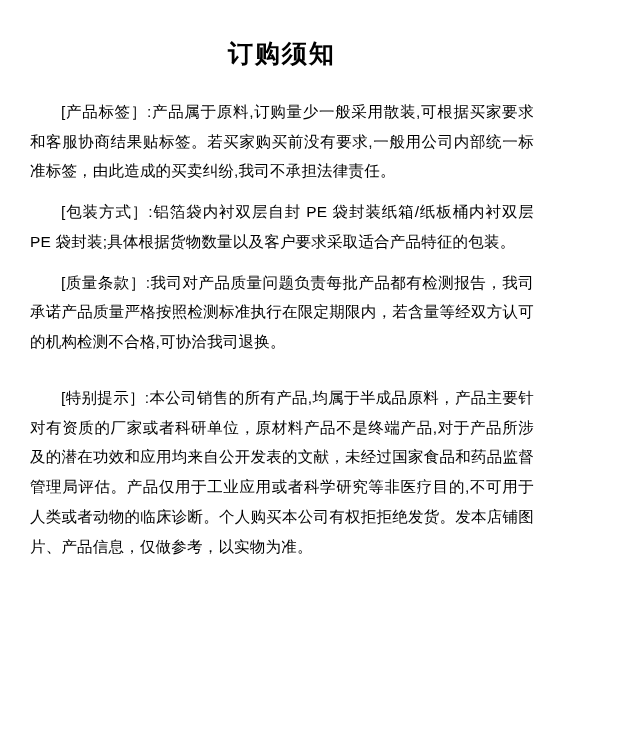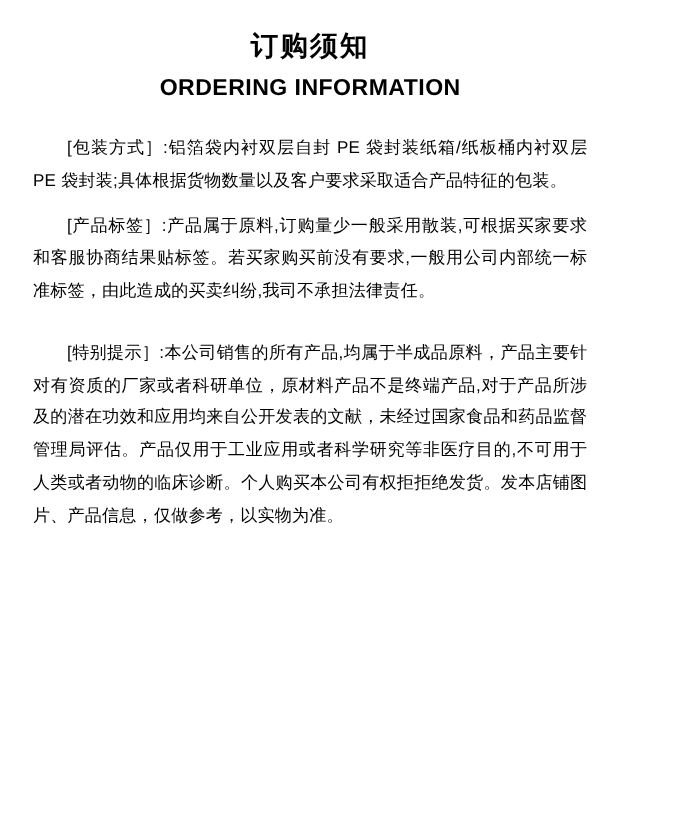--- a/index.html
+++ b/index.html
@@ -11,21 +11,21 @@
     height: 747px;
     background: #ffffff;
     font-family: "Liberation Sans", sans-serif;
     color: #000000;
     overflow: hidden;
   }
   .page {
     width: 564px;
     height: 747px;
     box-sizing: border-box;
-    padding: 18px 30px 0 30px;
+    padding: 29px 30px 0 30px;
   }
   .title-cn {
     text-align: center;
     font-size: 25px;
     font-weight: 700;
     letter-spacing: 2px;
     line-height: 1.35;
     margin: 8px 0 0 0;
   }
   .title-en {
@@ -59,21 +59,21 @@
     text-align: justify;
     letter-spacing: 0.2px;
   }
 </style>
 </head>
 <body>
 
 <div class="page">
 
   <h1 class="title-cn">订购须知</h1>
-  <h2 class="title-en">ORDERING INFORMATION</h2>
 
   <div class="body-block">
+    <p class="para">[产品标签］:产品属于原料,订购量少一般采用散装,可根据买家要求和客服协商结果贴标签。若买家购买前没有要求,一般用公司内部统一标准标签，由此造成的买卖纠纷,我司不承担法律责任。</p>
     <p class="para">[包装方式］:铝箔袋内衬双层自封 PE 袋封装纸箱/纸板桶内衬双层 PE 袋封装;具体根据货物数量以及客户要求采取适合产品特征的包装。</p>
-    <p class="para">[产品标签］:产品属于原料,订购量少一般采用散装,可根据买家要求和客服协商结果贴标签。若买家购买前没有要求,一般用公司内部统一标准标签，由此造成的买卖纠纷,我司不承担法律责任。</p>
+    <p class="para">[质量条款］:我司对产品质量问题负责每批产品都有检测报告，我司承诺产品质量严格按照检测标准执行在限定期限内，若含量等经双方认可的机构检测不合格,可协洽我司退换。</p>
     <p class="para gap-before">[特别提示］:本公司销售的所有产品,均属于半成品原料，产品主要针对有资质的厂家或者科研单位，原材料产品不是终端产品,对于产品所涉及的潜在功效和应用均来自公开发表的文献，未经过国家食品和药品监督管理局评估。产品仅用于工业应用或者科学研究等非医疗目的,不可用于人类或者动物的临床诊断。个人购买本公司有权拒拒绝发货。发本店铺图片、产品信息，仅做参考，以实物为准。</p>
   </div>
 
 </div>
 
 </body></html>

